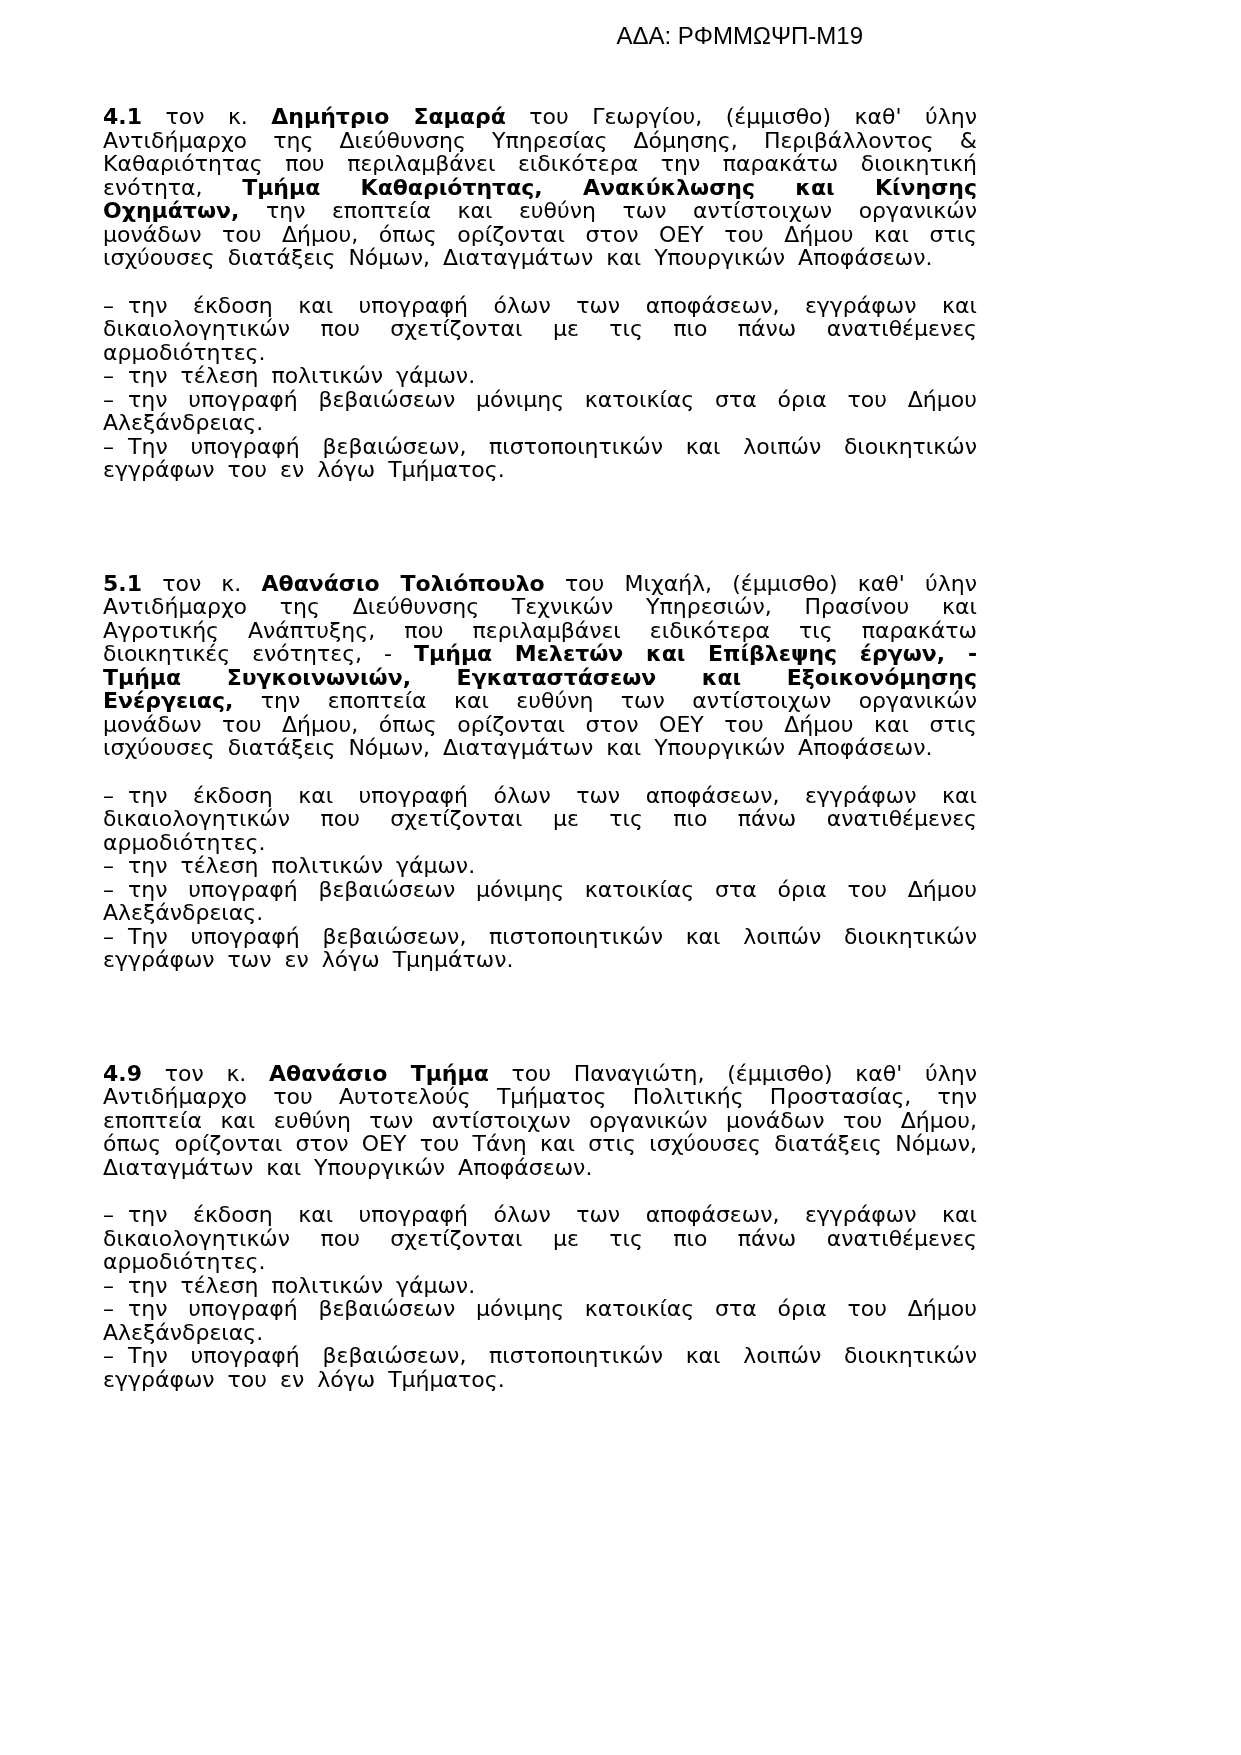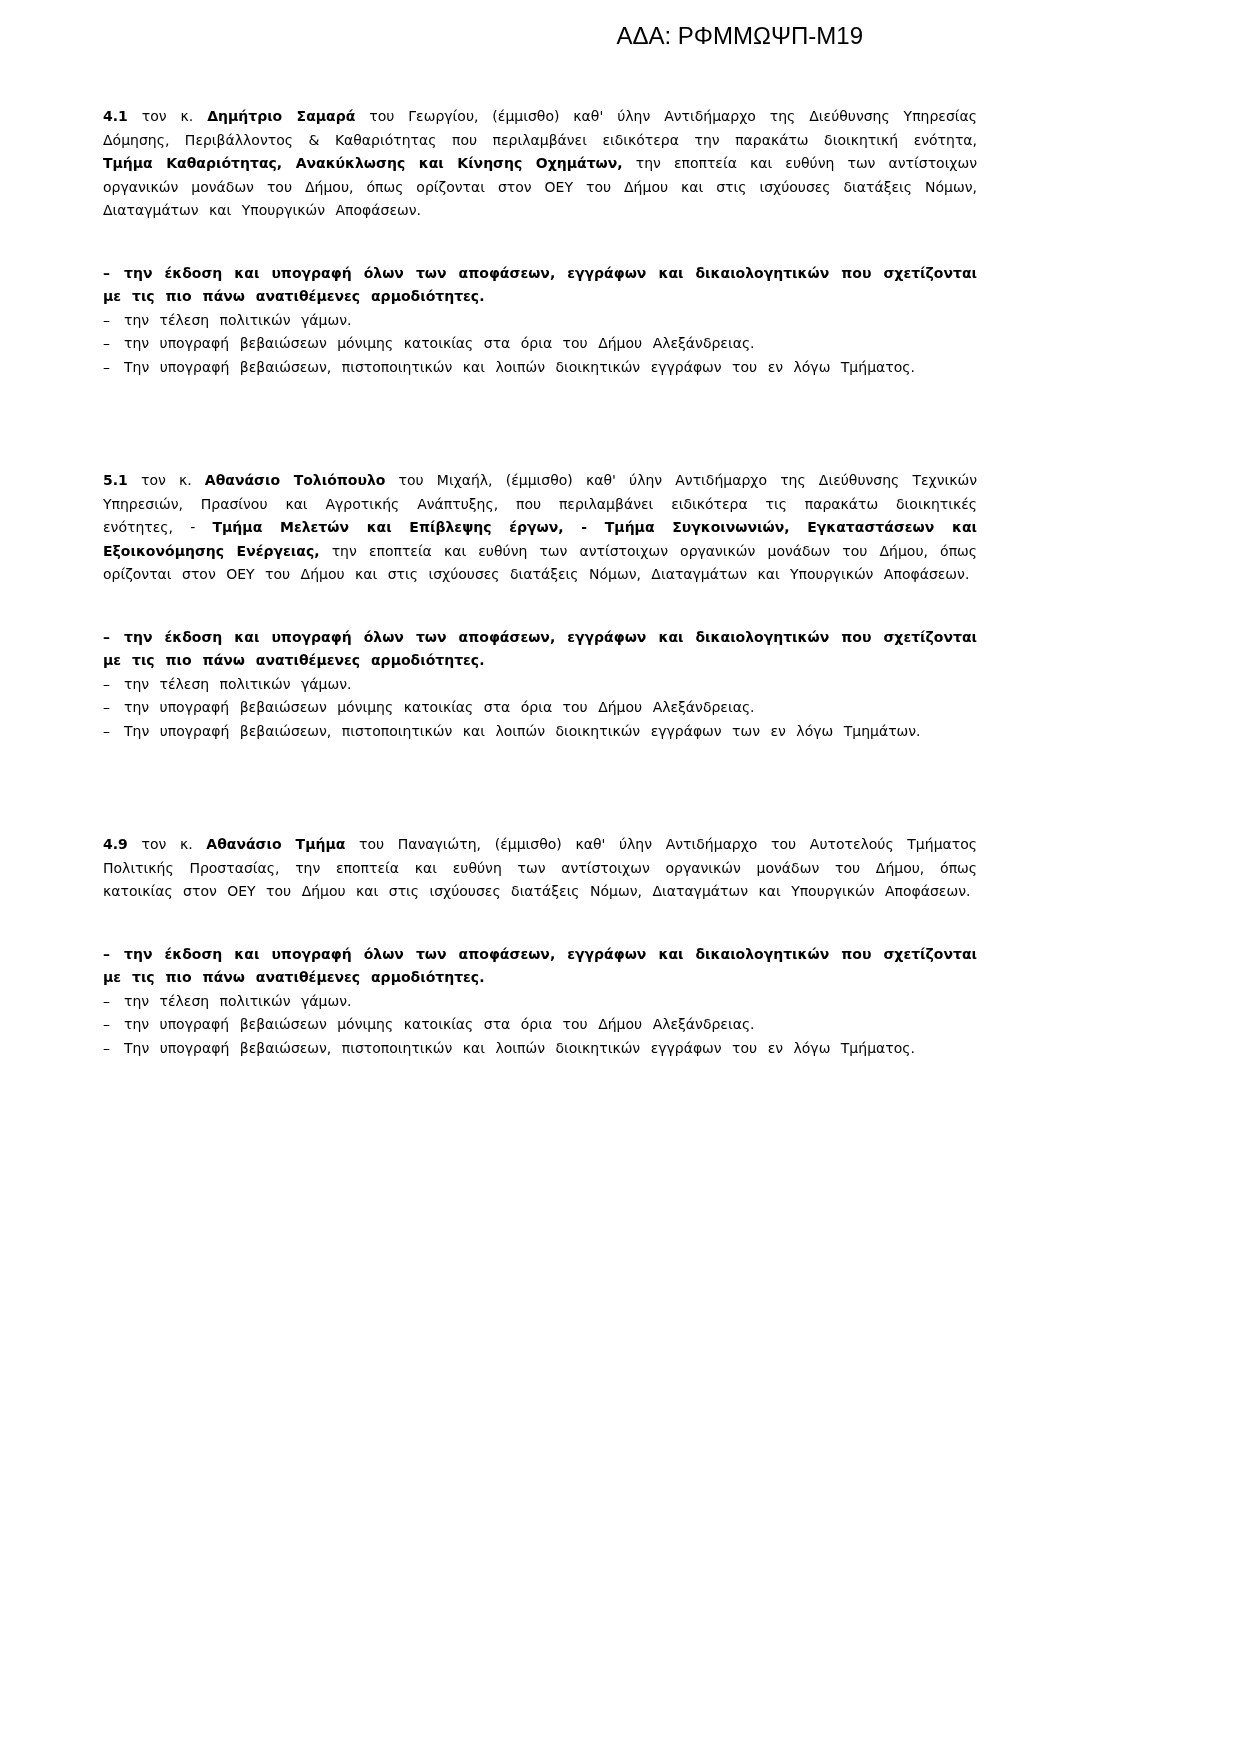--- a/index.html
+++ b/index.html
@@ -17,30 +17,30 @@
     font-family: "Liberation Sans", sans-serif;
     font-size: 24px;
     line-height: 28px;
     text-align: right;
     padding: 22px 222px 0 0;
     color: #000000;
     white-space: nowrap;
   }
   .content {
     padding: 55px 108px 0 103px;
-    font-size: 14px;
+    font-size: 22px;
     line-height: 23.5px;
     text-align: justify;
     word-spacing: 6px;
   }
   .content p { margin: 0; }
   .doc-section { margin-top: 90px; }
   .doc-section:first-child { margin-top: 0; }
   .bullet { margin-top: 32px; }
-  .bullet.first-bullet { margin-top: 39px; font-weight: bold; }
+  .bullet.first-bullet { margin-top: 24px; }
   .dash { margin-right: 14px; }
   b { font-weight: bold; }
 </style>
 </head>
 <body>
 
 <div class="page">
 
   <div class="ada">ΑΔΑ: ΡΦΜΜΩΨΠ-Μ19</div>
 
@@ -56,21 +56,21 @@
 
     <div class="doc-section">
       <p class="intro"><b>5.1</b><span> τον κ. </span><b>Αθανάσιο Τολιόπουλο</b><span> του Μιχαήλ, (έμμισθο) καθ' ύλην Αντιδήμαρχο της Διεύθυνσης Τεχνικών Υπηρεσιών, Πρασίνου και Αγροτικής Ανάπτυξης, που περιλαμβάνει ειδικότερα τις παρακάτω διοικητικές ενότητες, - </span><b>Τμήμα Μελετών και Επίβλεψης έργων, - Τμήμα Συγκοινωνιών, Εγκαταστάσεων και Εξοικονόμησης Ενέργειας,</b><span> την εποπτεία και ευθύνη των αντίστοιχων οργανικών μονάδων του Δήμου, όπως ορίζονται στον ΟΕΥ του Δήμου και στις ισχύουσες διατάξεις Νόμων, Διαταγμάτων και Υπουργικών Αποφάσεων.</span></p>
       <p class="bullet first-bullet"><span class="dash">–</span><span class="btext">την έκδοση και υπογραφή όλων των αποφάσεων, εγγράφων και δικαιολογητικών που σχετίζονται με τις πιο πάνω ανατιθέμενες αρμοδιότητες.</span></p>
       <p class="bullet"><span class="dash">–</span><span class="btext">την τέλεση πολιτικών γάμων.</span></p>
       <p class="bullet"><span class="dash">–</span><span class="btext">την υπογραφή βεβαιώσεων μόνιμης κατοικίας  στα όρια του Δήμου Αλεξάνδρειας.</span></p>
       <p class="bullet"><span class="dash">–</span><span class="btext">Την υπογραφή  βεβαιώσεων, πιστοποιητικών και λοιπών διοικητικών εγγράφων των εν λόγω Τμημάτων.</span></p>
     </div>
 
     <div class="doc-section">
-      <p class="intro"><b>4.9</b><span> τον κ. </span><b>Αθανάσιο Τμήμα</b><span> του Παναγιώτη, (έμμισθο) καθ' ύλην Αντιδήμαρχο του Αυτοτελούς  Τμήματος Πολιτικής Προστασίας,  την εποπτεία και ευθύνη των αντίστοιχων οργανικών μονάδων του Δήμου, όπως κατοικίας στον ΟΕΥ του Δήμου και στις ισχύουσες διατάξεις Νόμων, Διαταγμάτων και Υπουργικών Αποφάσεων.</span></p>
+      <p class="intro"><b>4.9</b><span> τον κ. </span><b>Αθανάσιο Τμήμα</b><span> του Παναγιώτη, (έμμισθο) καθ' ύλην Αντιδήμαρχο του Αυτοτελούς  Τμήματος Πολιτικής Προστασίας,  την εποπτεία και ευθύνη των αντίστοιχων οργανικών μονάδων του Δήμου, όπως ορίζονται στον ΟΕΥ του Τάνη και στις ισχύουσες διατάξεις Νόμων, Διαταγμάτων και Υπουργικών Αποφάσεων.</span></p>
       <p class="bullet first-bullet"><span class="dash">–</span><span class="btext">την έκδοση και υπογραφή όλων των αποφάσεων, εγγράφων και δικαιολογητικών που σχετίζονται με τις πιο πάνω ανατιθέμενες αρμοδιότητες.</span></p>
       <p class="bullet"><span class="dash">–</span><span class="btext">την τέλεση πολιτικών γάμων.</span></p>
       <p class="bullet"><span class="dash">–</span><span class="btext">την υπογραφή βεβαιώσεων μόνιμης κατοικίας  στα όρια του Δήμου Αλεξάνδρειας.</span></p>
       <p class="bullet"><span class="dash">–</span><span class="btext">Την υπογραφή βεβαιώσεων, πιστοποιητικών και λοιπών διοικητικών εγγράφων του  εν λόγω Τμήματος.</span></p>
     </div>
 
   </div>
 </div>
 
 </body></html>

